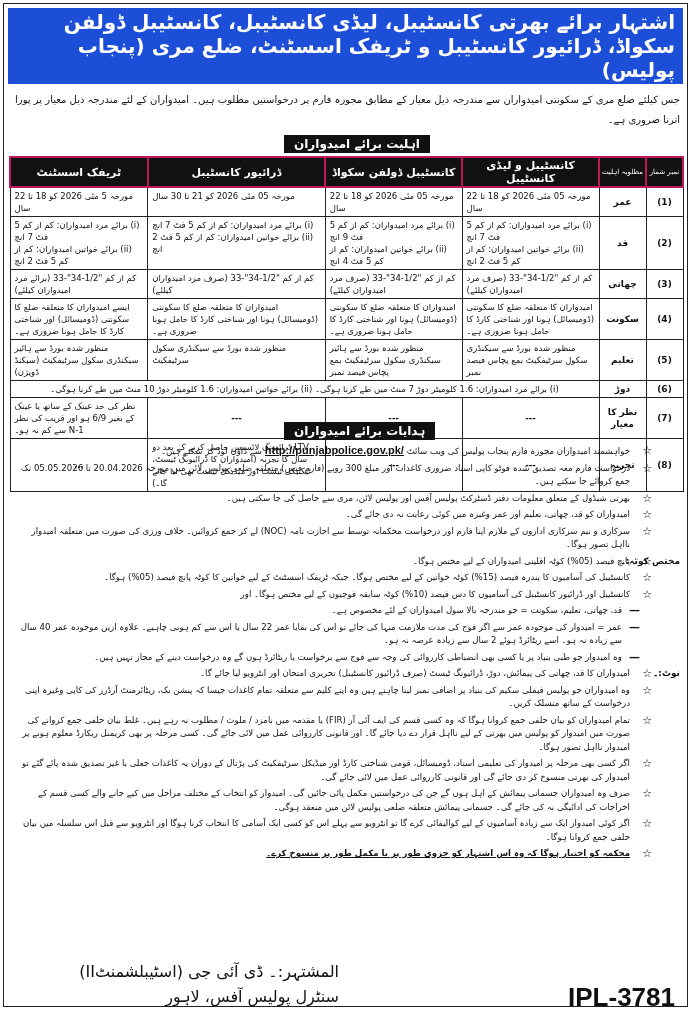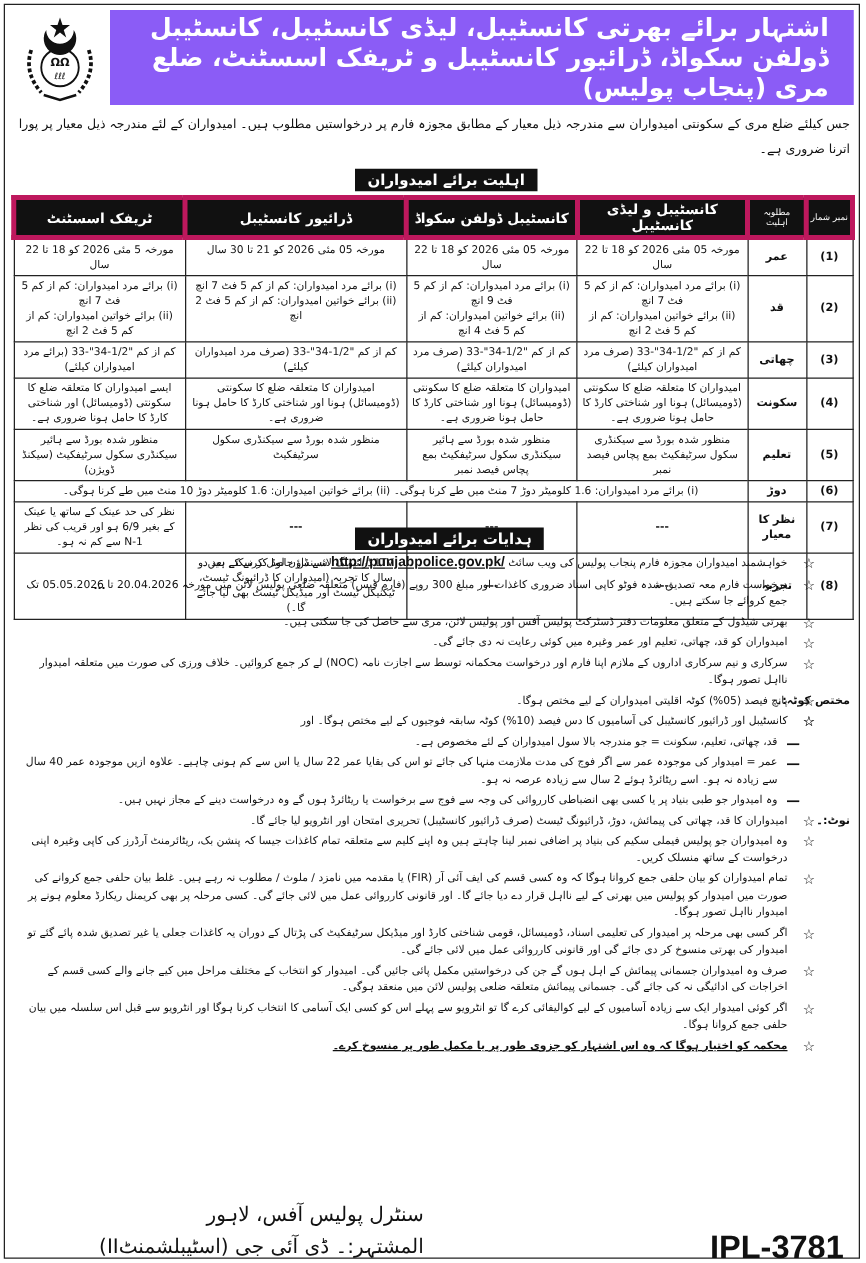--- a/index.html
+++ b/index.html
@@ -1,60 +1,48 @@
 <!DOCTYPE html>
 <html><head>
 <meta charset="utf-8">
 <style>
   html,body{margin:0;padding:0;background:#fff;}
   body{width:693px;height:1010px;overflow:hidden;font-family:"DejaVu Sans",sans-serif;color:#111;}
   .page{position:relative;width:685px;height:1004px;margin:3px 3px;border:1.5px solid #222;box-sizing:border-box;}
   .header{position:absolute;left:4px;top:4px;width:675px;height:76px;display:flex;}
   .logo{width:80px;height:76px;display:flex;align-items:center;justify-content:center;background:#fff;}
-  .title-band{flex:1;background:#8b5cf6;color:#fff;display:flex;align-items:center;justify-content:center;direction:rtl;font-size:20px;font-weight:bold;letter-spacing:0.5px;padding:0 20px;}
+  .title-band{flex:1;background:#1d4ed8;color:#fff;display:flex;align-items:center;justify-content:center;direction:rtl;font-size:20px;font-weight:bold;letter-spacing:0.5px;padding:0 8px;}
   .intro{position:absolute;left:8px;top:86px;width:668px;direction:rtl;font-size:10px;line-height:20px;text-align:right;}
   .section-tag{position:absolute;background:#111;color:#fff;font-size:12px;font-weight:bold;padding:2px 10px;direction:rtl;}
   .tag1{left:280px;top:131px;}
   .tag2{left:280px;top:418px;}
   table.elig{position:absolute;left:5px;top:152px;width:675px;border-collapse:collapse;direction:rtl;font-size:8.5px;}
-  table.elig th{background:#111;color:#fff;font-size:11px;font-weight:bold;height:18px;border:4px solid #be185d;}
+  table.elig th{background:#111;color:#fff;font-size:11px;font-weight:bold;height:18px;border:2px solid #be185d;}
   table.elig th.small{font-size:7px;font-weight:normal;}
-  table.elig td{border:1px solid #222;padding:2px 4px;text-align:center;vertical-align:top;line-height:12px;}
+  table.elig td{border:1px solid #222;padding:2px 4px;text-align:left;vertical-align:top;line-height:12px;}
   table.elig td.num{text-align:center;width:28px;vertical-align:middle;font-weight:bold;font-size:9px;}
   table.elig td.lbl{text-align:center;width:38px;vertical-align:middle;font-size:9px;font-weight:bold;}
   table.elig td.dash{text-align:center;vertical-align:middle;font-weight:bold;}
   .instructions{position:absolute;left:8px;top:440px;width:668px;direction:rtl;font-size:8.6px;line-height:13.5px;}
   .inst-item{position:relative;padding-right:50px;margin-bottom:3px;text-align:right;}
   .inst-item .bullet{position:absolute;right:28px;top:0;font-size:11px;}
   .inst-item .side{position:absolute;right:0;top:0;font-size:9px;font-weight:bold;}
   .inst-item.dash .bullet{right:40px;font-weight:bold;}
   .inst-item.dash{padding-right:58px;}
   .url{font-family:"Liberation Sans",sans-serif;font-weight:bold;font-size:11px;text-decoration:underline;direction:ltr;unicode-bidi:embed;}
   .underline{text-decoration:underline;font-weight:bold;}
   .footer-adv{position:absolute;left:15px;top:955px;direction:rtl;font-size:16px;text-align:right;width:320px;line-height:25px;}
   .ipl{position:absolute;right:12px;top:978px;font-family:"Liberation Sans",sans-serif;font-weight:bold;font-size:26px;}
 </style>
 </head>
 <body>
 
 <div class="page">
 
   <div class="header">
-    <div class="logo">
-      <svg width="70" height="72" viewBox="0 0 70 72">
-        <polygon points="35,4 37,10 43,10 38,14 40,20 35,16 30,20 32,14 27,10 33,10" fill="#111"></polygon>
-        <path d="M24 14 A13 13 0 1 0 46 14 A10 10 0 1 1 24 14 Z" fill="#111"></path>
-        <circle cx="35" cy="44" r="15" fill="none" stroke="#111" stroke-width="1.5"></circle>
-        <text x="35" y="43" text-anchor="middle" font-size="9" font-weight="bold" fill="#111" font-family="DejaVu Sans, sans-serif">ΩΩ</text>
-        <text x="35" y="53" text-anchor="middle" font-size="7" fill="#111" font-family="DejaVu Sans, sans-serif">ℓℓℓ</text>
-        <path d="M12 30 Q6 48 20 64" fill="none" stroke="#111" stroke-width="3" stroke-dasharray="3,2"></path>
-        <path d="M58 30 Q64 48 50 64" fill="none" stroke="#111" stroke-width="3" stroke-dasharray="3,2"></path>
-        <path d="M22 66 L35 70 L48 66" fill="none" stroke="#111" stroke-width="2"></path>
-      </svg>
-    </div>
     <div class="title-band">اشتہار برائے بھرتی کانسٹیبل، لیڈی کانسٹیبل، کانسٹیبل ڈولفن سکواڈ، ڈرائیور کانسٹیبل و ٹریفک اسسٹنٹ، ضلع مری (پنجاب پولیس)</div>
   </div>
 
   <div class="intro">
     <div>جس کیلئے ضلع مری کے سکونتی امیدواران سے مندرجہ ذیل معیار کے مطابق مجوزہ فارم پر درخواستیں مطلوب ہیں۔ امیدواران کے لئے مندرجہ ذیل معیار پر پورا اترنا ضروری ہے۔</div>
   </div>
 
   <div class="section-tag tag1">اہلیت برائے امیدواران</div>
 
   <table class="elig">
@@ -139,32 +127,32 @@
 
   <div class="section-tag tag2">ہدایات برائے امیدواران</div>
 
   <div class="instructions" id="instructions">
       <div class="inst-item"><span class="bullet">☆</span><span>خواہشمند امیدواران مجوزہ فارم پنجاب پولیس کی ویب سائٹ </span><span class="url">http://punjabpolice.gov.pk/</span><span> سے ڈاؤن لوڈ کر سکتے ہیں۔</span></div>
       <div class="inst-item"><span class="bullet">☆</span><span>درخواست فارم معہ تصدیق شدہ فوٹو کاپی اسناد ضروری کاغذات اور مبلغ 300 روپے (فارم فیس) متعلقہ ضلعی پولیس لائن میں مورخہ 20.04.2026 تا 05.05.2026 تک جمع کروائے جا سکتے ہیں۔</span></div>
       <div class="inst-item"><span class="bullet">☆</span><span>بھرتی شیڈول کے متعلق معلومات دفتر ڈسٹرکٹ پولیس آفس اور پولیس لائن، مری سے حاصل کی جا سکتی ہیں۔</span></div>
       <div class="inst-item"><span class="bullet">☆</span><span>امیدواران کو قد، چھاتی، تعلیم اور عمر وغیرہ میں کوئی رعایت نہ دی جائے گی۔</span></div>
       <div class="inst-item"><span class="bullet">☆</span><span>سرکاری و نیم سرکاری اداروں کے ملازم اپنا فارم اور درخواست محکمانہ توسط سے اجازت نامہ (NOC) لے کر جمع کروائیں۔ خلاف ورزی کی صورت میں متعلقہ امیدوار نااہل تصور ہوگا۔</span></div>
       <div class="inst-item"><span class="side">مختص کوٹہ:۔</span><span class="bullet">☆</span><span>پانچ فیصد (05%) کوٹہ اقلیتی امیدواران کے لیے مختص ہوگا۔</span></div>
-      <div class="inst-item"><span class="bullet">☆</span></div>
+      <div class="inst-item"><span class="bullet">☆</span><span>کانسٹیبل کی آسامیوں کا پندرہ فیصد (15%) کوٹہ خواتین کے لیے مختص ہوگا۔ جبکہ ٹریفک اسسٹنٹ کے لیے خواتین کا کوٹہ پانچ فیصد (05%) ہوگا۔</span></div>
       <div class="inst-item"><span class="bullet">☆</span><span>کانسٹیبل اور ڈرائیور کانسٹیبل کی آسامیوں کا دس فیصد (10%) کوٹہ سابقہ فوجیوں کے لیے مختص ہوگا۔ اور</span></div>
       <div class="inst-item dash"><span class="bullet">—</span><span>قد، چھاتی، تعلیم، سکونت = جو مندرجہ بالا سول امیدواران کے لئے مخصوص ہے۔</span></div>
       <div class="inst-item dash"><span class="bullet">—</span><span>عمر = امیدوار کی موجودہ عمر سے اگر فوج کی مدت ملازمت منہا کی جائے تو اس کی بقایا عمر 22 سال یا اس سے کم ہونی چاہیے۔ علاوہ ازیں موجودہ عمر 40 سال سے زیادہ نہ ہو۔ اسے ریٹائرڈ ہوئے 2 سال سے زیادہ عرصہ نہ ہو۔</span></div>
       <div class="inst-item dash"><span class="bullet">—</span><span>وہ امیدوار جو طبی بنیاد پر یا کسی بھی انضباطی کارروائی کی وجہ سے فوج سے برخواست یا ریٹائرڈ ہوں گے وہ درخواست دینے کے مجاز نہیں ہیں۔</span></div>
       <div class="inst-item"><span class="side">نوٹ:۔</span><span class="bullet">☆</span><span>امیدواران کا قد، چھاتی کی پیمائش، دوڑ، ڈرائیونگ ٹیسٹ (صرف ڈرائیور کانسٹیبل) تحریری امتحان اور انٹرویو لیا جائے گا۔</span></div>
       <div class="inst-item"><span class="bullet">☆</span><span>وہ امیدواران جو پولیس فیملی سکیم کی بنیاد پر اضافی نمبر لینا چاہتے ہیں وہ اپنے کلیم سے متعلقہ تمام کاغذات جیسا کہ پنشن بک، ریٹائرمنٹ آرڈرز کی کاپی وغیرہ اپنی درخواست کے ساتھ منسلک کریں۔</span></div>
       <div class="inst-item"><span class="bullet">☆</span><span>تمام امیدواران کو بیان حلفی جمع کروانا ہوگا کہ وہ کسی قسم کی ایف آئی آر (FIR) یا مقدمہ میں نامزد / ملوث / مطلوب نہ رہے ہیں۔ غلط بیان حلفی جمع کروانے کی صورت میں امیدوار کو پولیس میں بھرتی کے لیے نااہل قرار دے دیا جائے گا۔ اور قانونی کارروائی عمل میں لائی جائے گی۔ کسی مرحلہ پر بھی کریمنل ریکارڈ معلوم ہونے پر امیدوار نااہل تصور ہوگا۔</span></div>
       <div class="inst-item"><span class="bullet">☆</span><span>اگر کسی بھی مرحلہ پر امیدوار کی تعلیمی اسناد، ڈومیسائل، قومی شناختی کارڈ اور میڈیکل سرٹیفکیٹ کی پڑتال کے دوران یہ کاغذات جعلی یا غیر تصدیق شدہ پائے گئے تو امیدوار کی بھرتی منسوخ کر دی جائے گی اور قانونی کارروائی عمل میں لائی جائے گی۔</span></div>
       <div class="inst-item"><span class="bullet">☆</span><span>صرف وہ امیدواران جسمانی پیمائش کے اہل ہوں گے جن کی درخواستیں مکمل پائی جائیں گی۔ امیدوار کو انتخاب کے مختلف مراحل میں کیے جانے والے کسی قسم کے اخراجات کی ادائیگی نہ کی جائے گی۔ جسمانی پیمائش متعلقہ ضلعی پولیس لائن میں منعقد ہوگی۔</span></div>
       <div class="inst-item"><span class="bullet">☆</span><span>اگر کوئی امیدوار ایک سے زیادہ آسامیوں کے لیے کوالیفائی کرے گا تو انٹرویو سے پہلے اس کو کسی ایک آسامی کا انتخاب کرنا ہوگا اور انٹرویو سے قبل اس سلسلہ میں بیان حلفی جمع کروانا ہوگا۔</span></div>
       <div class="inst-item"><span class="bullet">☆</span><span class="underline">محکمہ کو اختیار ہوگا کہ وہ اس اشتہار کو جزوی طور پر یا مکمل طور پر منسوخ کرے۔</span></div>
     </div>
 
   <div class="footer-adv">
+    <div>المشتہر:۔ ڈی آئی جی (اسٹیبلشمنٹII)</div>
     <div>سنٹرل پولیس آفس، لاہور</div>
-    <div>المشتہر:۔ ڈی آئی جی (اسٹیبلشمنٹII)</div>
   </div>
   <div class="ipl">IPL-3781</div>
 </div>
 
 </body></html>

